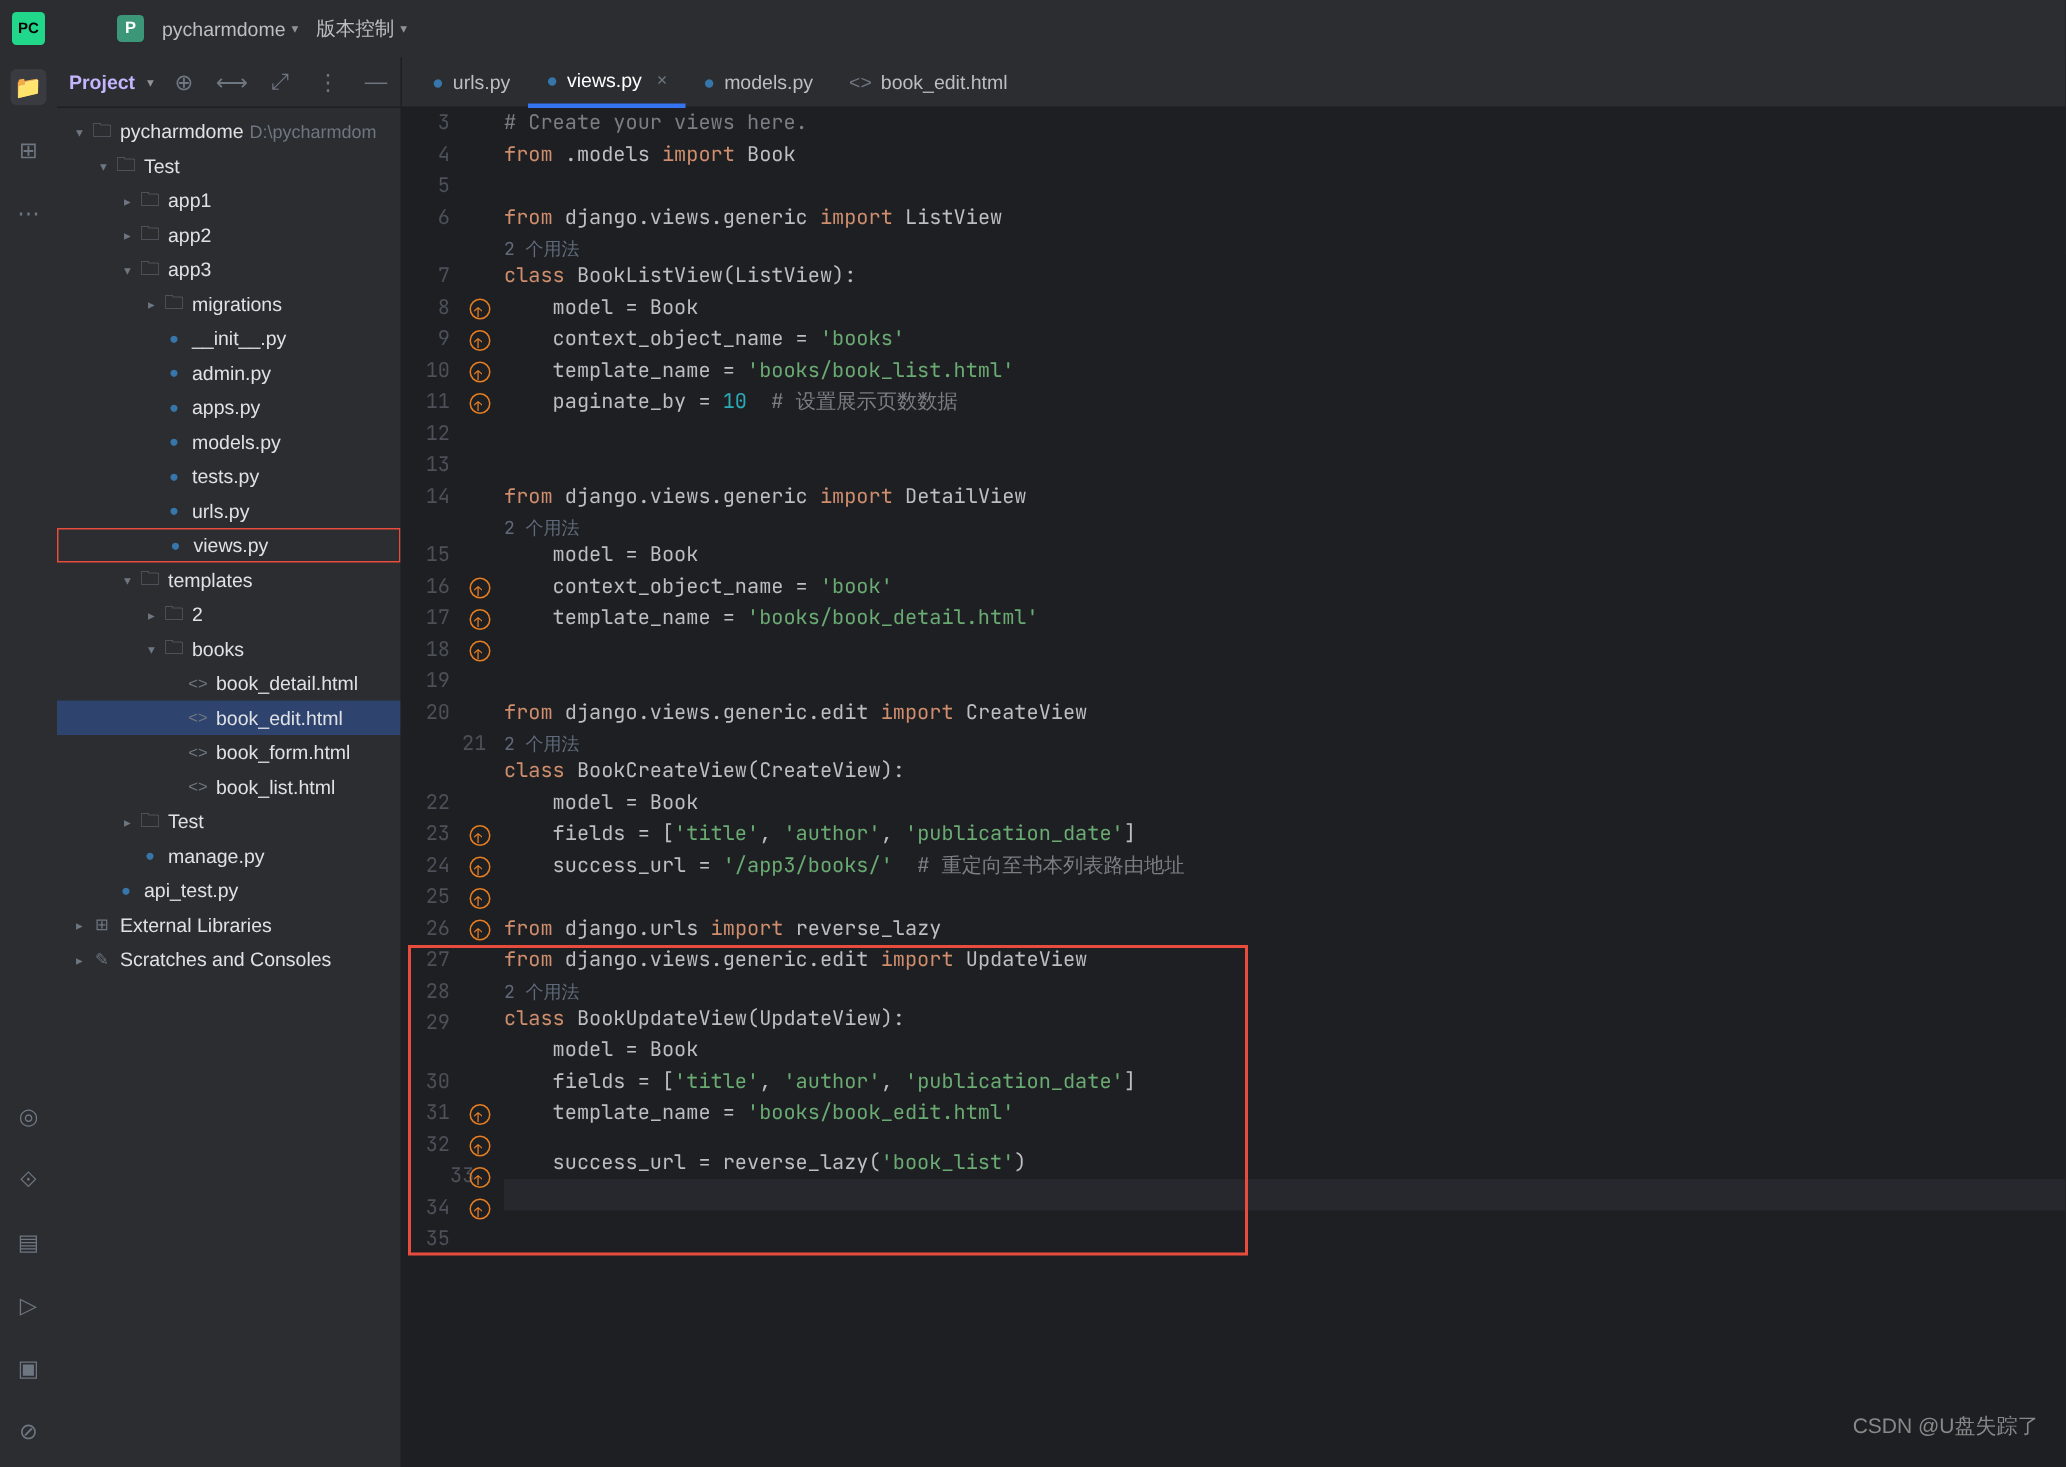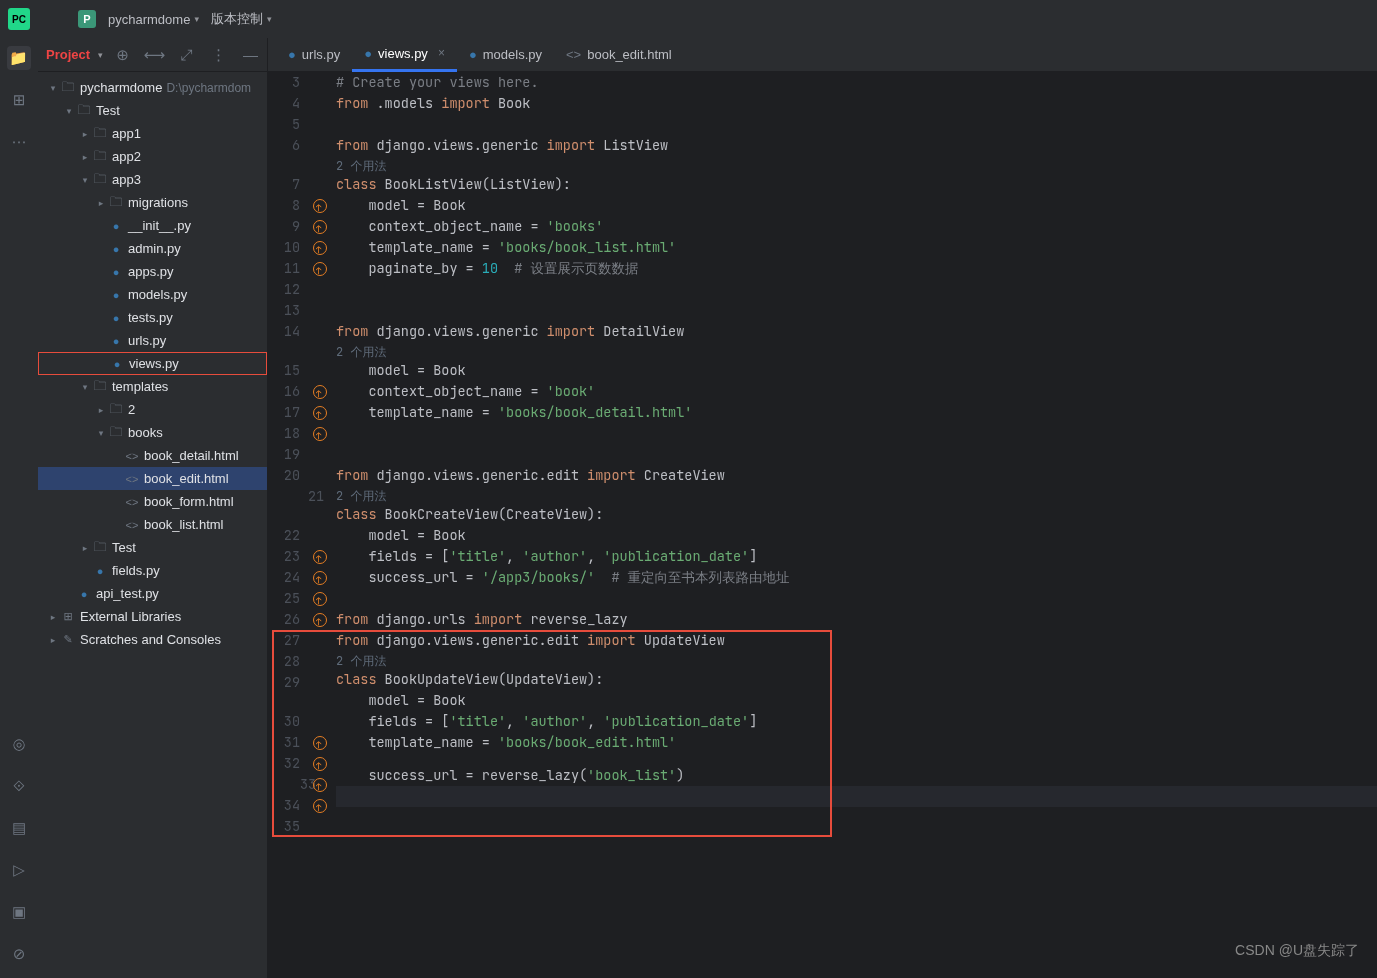--- a/index.html
+++ b/index.html
@@ -11,21 +11,21 @@
 .proj-badge { width:18px; height:18px; background:#3b9778; color:#fff; border-radius:3px; display:flex; align-items:center; justify-content:center; font-size:11px; font-weight:bold; }
 .tb-item { color:#bcbec4; cursor:pointer; display:flex; align-items:center; gap:4px; }
 .chev { font-size:9px; opacity:.7; }
 .main { display:flex; height:calc(100% - 38px); }
 .leftbar { width:38px; background:#2b2d30; display:flex; flex-direction:column; align-items:center; padding-top:8px; gap:18px; }
 .leftbar-bottom { margin-top:auto; display:flex; flex-direction:column; gap:18px; padding-bottom:12px; align-items:center; }
 .icon-btn { width:24px; height:24px; display:flex; align-items:center; justify-content:center; color:#6e7681; cursor:pointer; font-size:15px; }
 .icon-btn.active { background:#393b40; border-radius:4px; color:#bcbec4; }
 .sidebar { width:230px; background:#2b2d30; border-right:1px solid #1e1f22; display:flex; flex-direction:column; }
 .sb-header { height:34px; display:flex; align-items:center; padding:0 8px; gap:8px; border-bottom:1px solid #1e1f22; }
-.sb-title { font-weight:bold; color:#ef4444; }
+.sb-title { font-weight:bold; color:#c4b5fd; }
 .sb-tools { margin-left:auto; display:flex; gap:8px; color:#6e7681; font-size:13px; }
 .tree { flex:1; overflow:auto; padding-top:4px; font-size:13px; }
 .tree-row { display:flex; align-items:center; height:23px; padding-left:4px; cursor:pointer; white-space:nowrap; }
 .tree-row.selected { background:#2e436e; }
 .tree-row.highlighted { border:1.5px solid #e74c3c; }
 .tchev { width:14px; font-size:9px; color:#6e7681; text-align:center; }
 .ticon { width:16px; margin-right:4px; text-align:center; }
 .folder-icon { color:#6e7681; }
 .py-icon { color:#3776ab; font-weight:bold; font-size:11px; }
 .html-icon { color:#6e7681; font-size:11px; }
@@ -204,21 +204,21 @@
           <span class="tlabel">book_list.html</span>
         </div>
         <div class="tree-row" style="padding-left: 40px;">
           <span class="tchev">▸</span>
           <span class="ticon folder-icon">🗀</span>
           <span class="tlabel">Test</span>
         </div>
         <div class="tree-row" style="padding-left: 40px;">
           <span class="tchev"></span>
           <span class="ticon py-icon" style="color: rgb(55, 118, 171);">●</span>
-          <span class="tlabel">fields.py</span>
+          <span class="tlabel">manage.py</span>
         </div>
         <div class="tree-row" style="padding-left: 24px;">
           <span class="tchev"></span>
           <span class="ticon py-icon" style="color: rgb(55, 118, 171);">●</span>
           <span class="tlabel">api_test.py</span>
         </div>
         <div class="tree-row" style="padding-left: 8px;">
           <span class="tchev">▸</span>
           <span class="ticon html-icon">⊞</span>
           <span class="tlabel">External Libraries</span>

